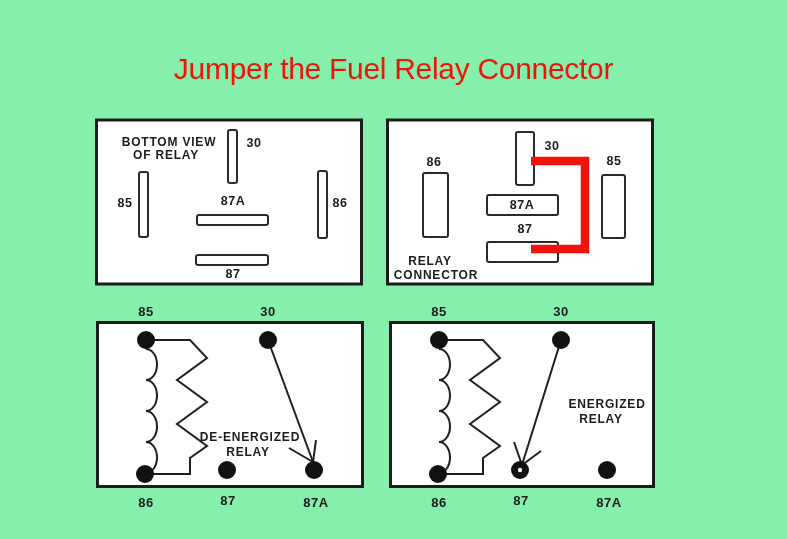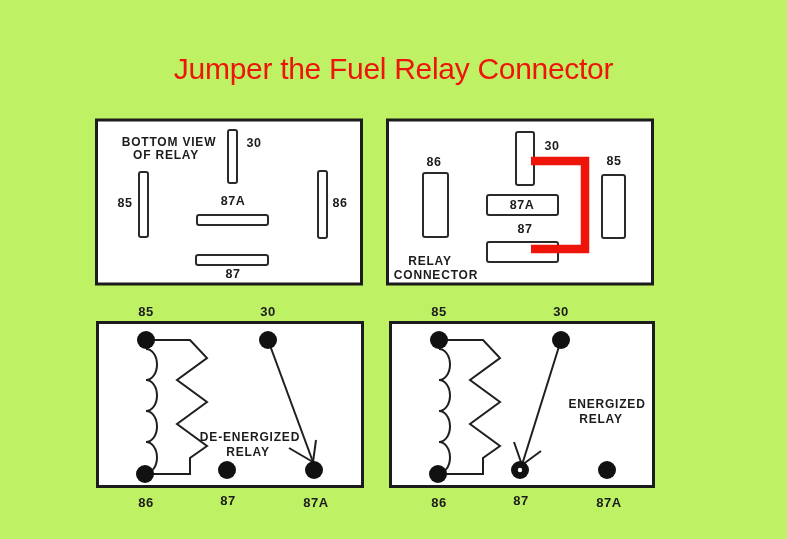--- a/index.html
+++ b/index.html
@@ -1,19 +1,19 @@
 <!DOCTYPE html>
 <html><head>
 <meta charset="utf-8">
 <style>
   html,body{margin:0;padding:0;background:#ffffff;}
   .slide{
     position:relative;
     width:787px;height:539px;
-    background:#bef264;
+    background:#86efac;
     overflow:hidden;
     font-family:"Liberation Sans",sans-serif;
   }
   .title{
     position:absolute;
     left:0;right:0;top:52px;
     margin:0;
     text-align:center;
     font-size:30px;
     font-weight:400;

